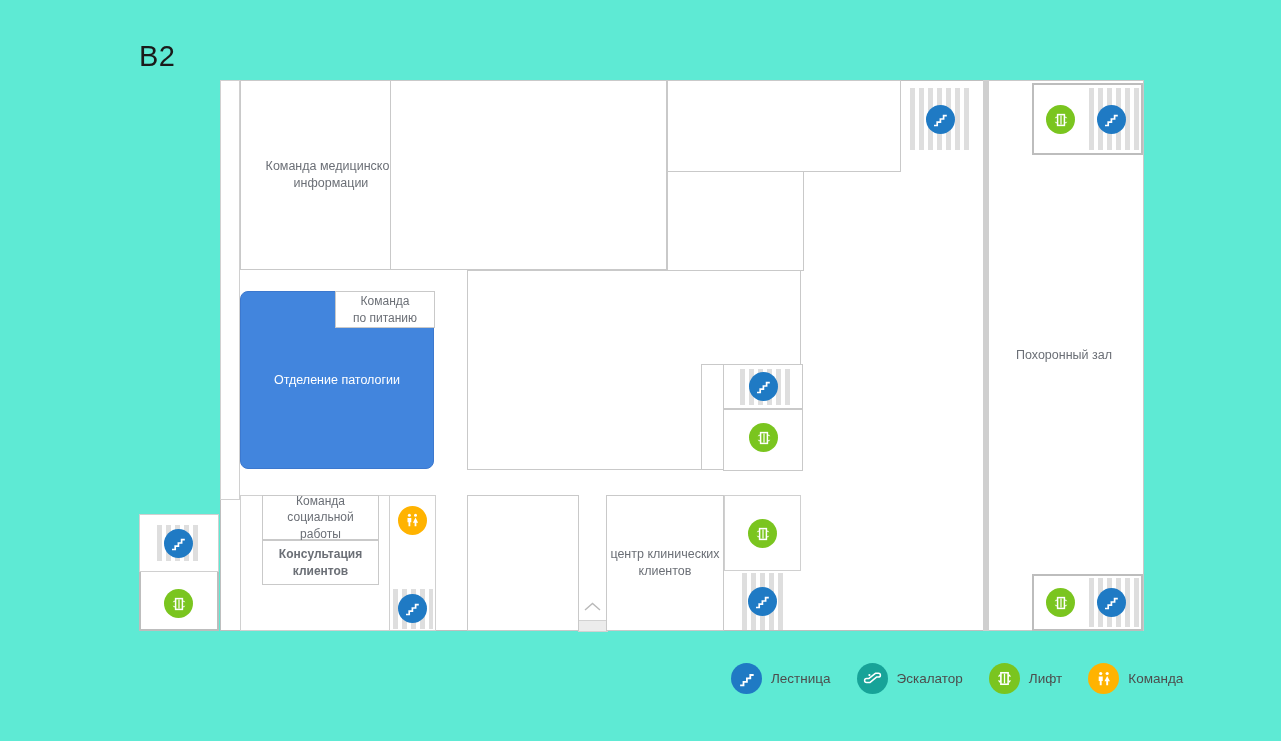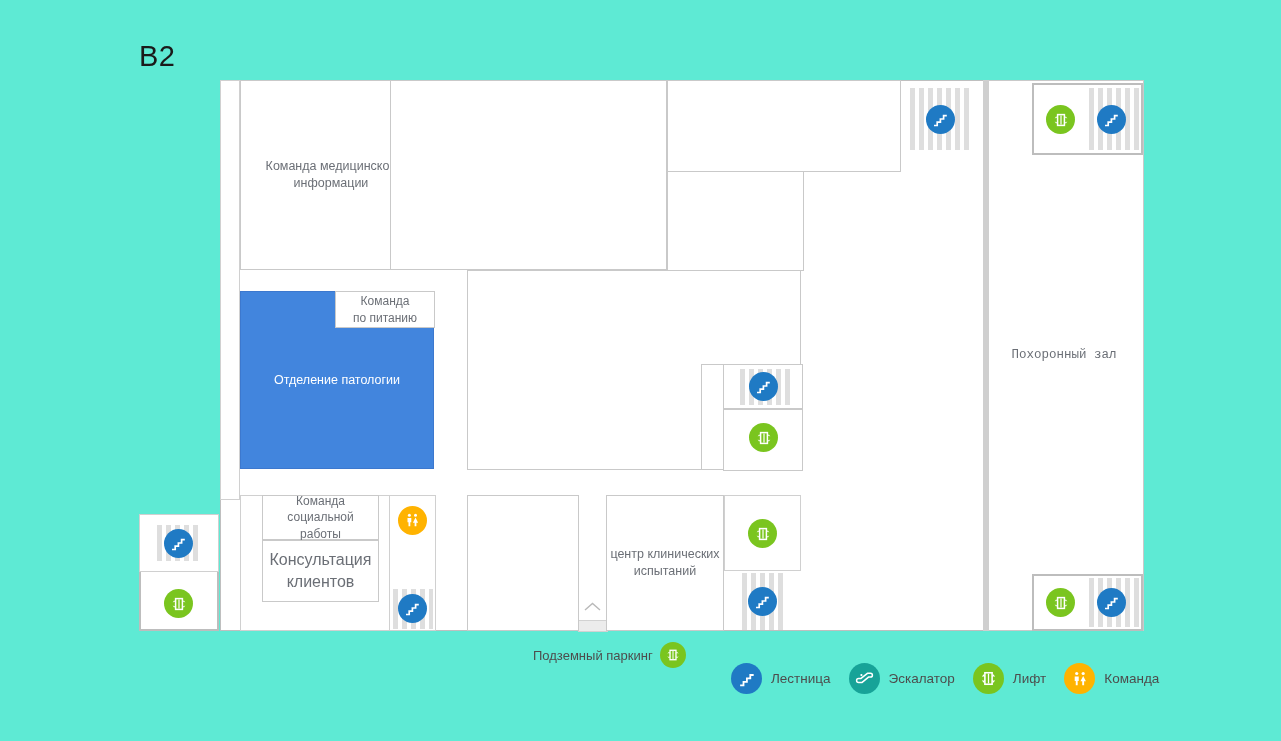--- a/index.html
+++ b/index.html
@@ -120,21 +120,21 @@
     align-items: center;
     justify-content: center;
     flex: 0 0 auto;
   }
   
   #legend {
     position: absolute;
     left: 731px; top: 663px;
     display: flex;
     align-items: center;
-    gap: 18px;
+    gap: 26px;
   }
   #legend .lg-item {
     display: flex;
     align-items: center;
     gap: 9px;
   }
   #legend .lg-label {
     font-size: 13.5px;
     color: #4d4d4d;
     white-space: nowrap;
@@ -179,26 +179,26 @@
       <path d="M2.4 6.2l1-1.4 1 1.4M2.4 9.8l1 1.4 1-1.4" fill="none" stroke="#ffffff" stroke-width="1"></path>
       <path d="M11.6 6.2l1-1.4 1 1.4M11.6 9.8l1 1.4 1-1.4" fill="none" stroke="#ffffff" stroke-width="1"></path>
     </svg>
   </div>
   <div class="ico ico-stairs" style="left:1097px; top:105px; width:29px; height:29px;">
     <svg width="17" height="17" viewBox="0 0 17 17" aria-hidden="true">
       <path d="M2 14.5h3.2v-3.3h3.2V8H11.6V4.7h3.2" fill="none" stroke="#ffffff" stroke-width="1.7"></path>
     </svg>
   </div>
 
-  <div class="room" style="left:984px; top:80px; width:160px; height:551px; z-index:2;font-family:Liberation Mono, monospace;">Похоронный зал</div>
+  <div class="room" style="left:984px; top:80px; width:160px; height:551px; z-index:2;">Похоронный зал</div>
 
   <div class="room" style="left:335px; top:291px; width:100px; height:37px; z-index:7; font-size:12px;">Команда
 по питанию</div>
 
-  <div class="room hl" style="left:240px; top:291px; width:194px; height:178px;">Отделение патологии</div>
+  <div class="room hl" style="left:240px; top:291px; width:194px; height:178px;border-radius:8px;">Отделение патологии</div>
 
   <div class="room" style="left:467px; top:270px; width:334px; height:200px; z-index:2;"></div>
   <div class="label-only" style="left:467px; top:299px; width:334px;">Столовая для сотрудников университета</div>
 
   <div class="room" style="left:701px; top:364px; width:100px; height:106px; z-index:3;"></div>
 
   <div class="room" style="left:723px; top:364px; width:80px; height:45px; z-index:5;"></div>
   <div class="hatch" style="left:740px; top:369px; width:50px; height:36px; z-index:6;"></div>
   <div class="ico ico-stairs" style="left:749px; top:372px; width:29px; height:29px;">
     <svg width="17" height="17" viewBox="0 0 17 17" aria-hidden="true">
@@ -228,21 +228,21 @@
       <rect x="4.6" y="2.6" width="6.8" height="10.8" fill="none" stroke="#ffffff" stroke-width="1.5"></rect>
       <line x1="8" y1="3.4" x2="8" y2="12.6" stroke="#ffffff" stroke-width="1.2"></line>
       <path d="M2.4 6.2l1-1.4 1 1.4M2.4 9.8l1 1.4 1-1.4" fill="none" stroke="#ffffff" stroke-width="1"></path>
       <path d="M11.6 6.2l1-1.4 1 1.4M11.6 9.8l1 1.4 1-1.4" fill="none" stroke="#ffffff" stroke-width="1"></path>
     </svg>
   </div>
 
   <div class="room plain" style="left:240px; top:495px; width:196px; height:136px; z-index:2;"></div>
   <div class="room" style="left:262px; top:495px; width:117px; height:45px; z-index:3; font-size:12px;">Команда
 социальной работы</div>
-  <div class="room" style="left:262px; top:540px; width:117px; height:62px; z-index:3; font-size:16px;">Консультация
+  <div class="room" style="left:262px; top:540px; width:117px; height:45px; z-index:3; font-size:12px;font-weight:bold;">Консультация
 клиентов</div>
 
   <div class="room plain" style="left:389px; top:495px; width:47px; height:136px; z-index:4;"></div>
   <div class="ico ico-toilet" style="left:398px; top:506px; width:29px; height:29px;">
     <svg width="17" height="17" viewBox="0 0 17 17" aria-hidden="true">
       <circle cx="5.4" cy="3.3" r="1.5" fill="#ffffff"></circle>
       <path d="M3.5 6.1h3.8v4.2H6.3v4H4.5v-4H3.5z" fill="#ffffff"></path>
       <circle cx="11.5" cy="3.3" r="1.5" fill="#ffffff"></circle>
       <path d="M11.5 5.6l2.6 5.1h-1.7v3.6h-1.8v-3.6H8.9z" fill="#ffffff"></path>
     </svg>
@@ -257,21 +257,21 @@
   <div class="room" style="left:467px; top:495px; width:112px; height:136px; z-index:2;"></div>
 
   <div id="ramp-marker">
     <svg class="chev" viewBox="0 0 17 9" aria-hidden="true">
       <path d="M1 8L8.5 1.4 16 8" fill="none" stroke="#b9b9b9" stroke-width="1.4"></path>
     </svg>
     <div class="pad"></div>
   </div>
 
   <div class="room" style="left:606px; top:495px; width:118px; height:136px; z-index:2;">центр клинических
-испытаний</div>
+клиентов</div>
 
   <div class="room plain" style="left:724px; top:495px; width:77px; height:76px; z-index:4;"></div>
   <div class="ico ico-elevator" style="left:748px; top:519px; width:29px; height:29px;">
     <svg width="16" height="16" viewBox="0 0 16 16" aria-hidden="true">
       <rect x="4.6" y="2.6" width="6.8" height="10.8" fill="none" stroke="#ffffff" stroke-width="1.5"></rect>
       <line x1="8" y1="3.4" x2="8" y2="12.6" stroke="#ffffff" stroke-width="1.2"></line>
       <path d="M2.4 6.2l1-1.4 1 1.4M2.4 9.8l1 1.4 1-1.4" fill="none" stroke="#ffffff" stroke-width="1"></path>
       <path d="M11.6 6.2l1-1.4 1 1.4M11.6 9.8l1 1.4 1-1.4" fill="none" stroke="#ffffff" stroke-width="1"></path>
     </svg>
   </div>
@@ -291,31 +291,20 @@
       <path d="M2.4 6.2l1-1.4 1 1.4M2.4 9.8l1 1.4 1-1.4" fill="none" stroke="#ffffff" stroke-width="1"></path>
       <path d="M11.6 6.2l1-1.4 1 1.4M11.6 9.8l1 1.4 1-1.4" fill="none" stroke="#ffffff" stroke-width="1"></path>
     </svg>
   </div>
   <div class="ico ico-stairs" style="left:1097px; top:588px; width:29px; height:29px;">
     <svg width="17" height="17" viewBox="0 0 17 17" aria-hidden="true">
       <path d="M2 14.5h3.2v-3.3h3.2V8H11.6V4.7h3.2" fill="none" stroke="#ffffff" stroke-width="1.7"></path>
     </svg>
   </div>
 
-  <div id="parking-row">
-    <span class="ptext">Подземный паркинг</span>
-    <span class="ico-inline ico-elevator" style="width:26px; height:26px;">
-      <svg width="14" height="14" viewBox="0 0 16 16" aria-hidden="true">
-        <rect x="4.6" y="2.6" width="6.8" height="10.8" fill="none" stroke="#ffffff" stroke-width="1.5"></rect>
-        <line x1="8" y1="3.4" x2="8" y2="12.6" stroke="#ffffff" stroke-width="1.2"></line>
-        <path d="M2.4 6.2l1-1.4 1 1.4M2.4 9.8l1 1.4 1-1.4" fill="none" stroke="#ffffff" stroke-width="1"></path>
-        <path d="M11.6 6.2l1-1.4 1 1.4M11.6 9.8l1 1.4 1-1.4" fill="none" stroke="#ffffff" stroke-width="1"></path>
-      </svg>
-    </span>
-  </div>
 
   <div id="legend">
 
     <div class="lg-item">
       <span class="ico-inline ico-stairs" style="width:31px; height:31px;">
         <svg width="18" height="18" viewBox="0 0 17 17" aria-hidden="true">
           <path d="M2 14.5h3.2v-3.3h3.2V8H11.6V4.7h3.2" fill="none" stroke="#ffffff" stroke-width="1.7"></path>
         </svg>
       </span>
       <span class="lg-label">Лестница</span>

